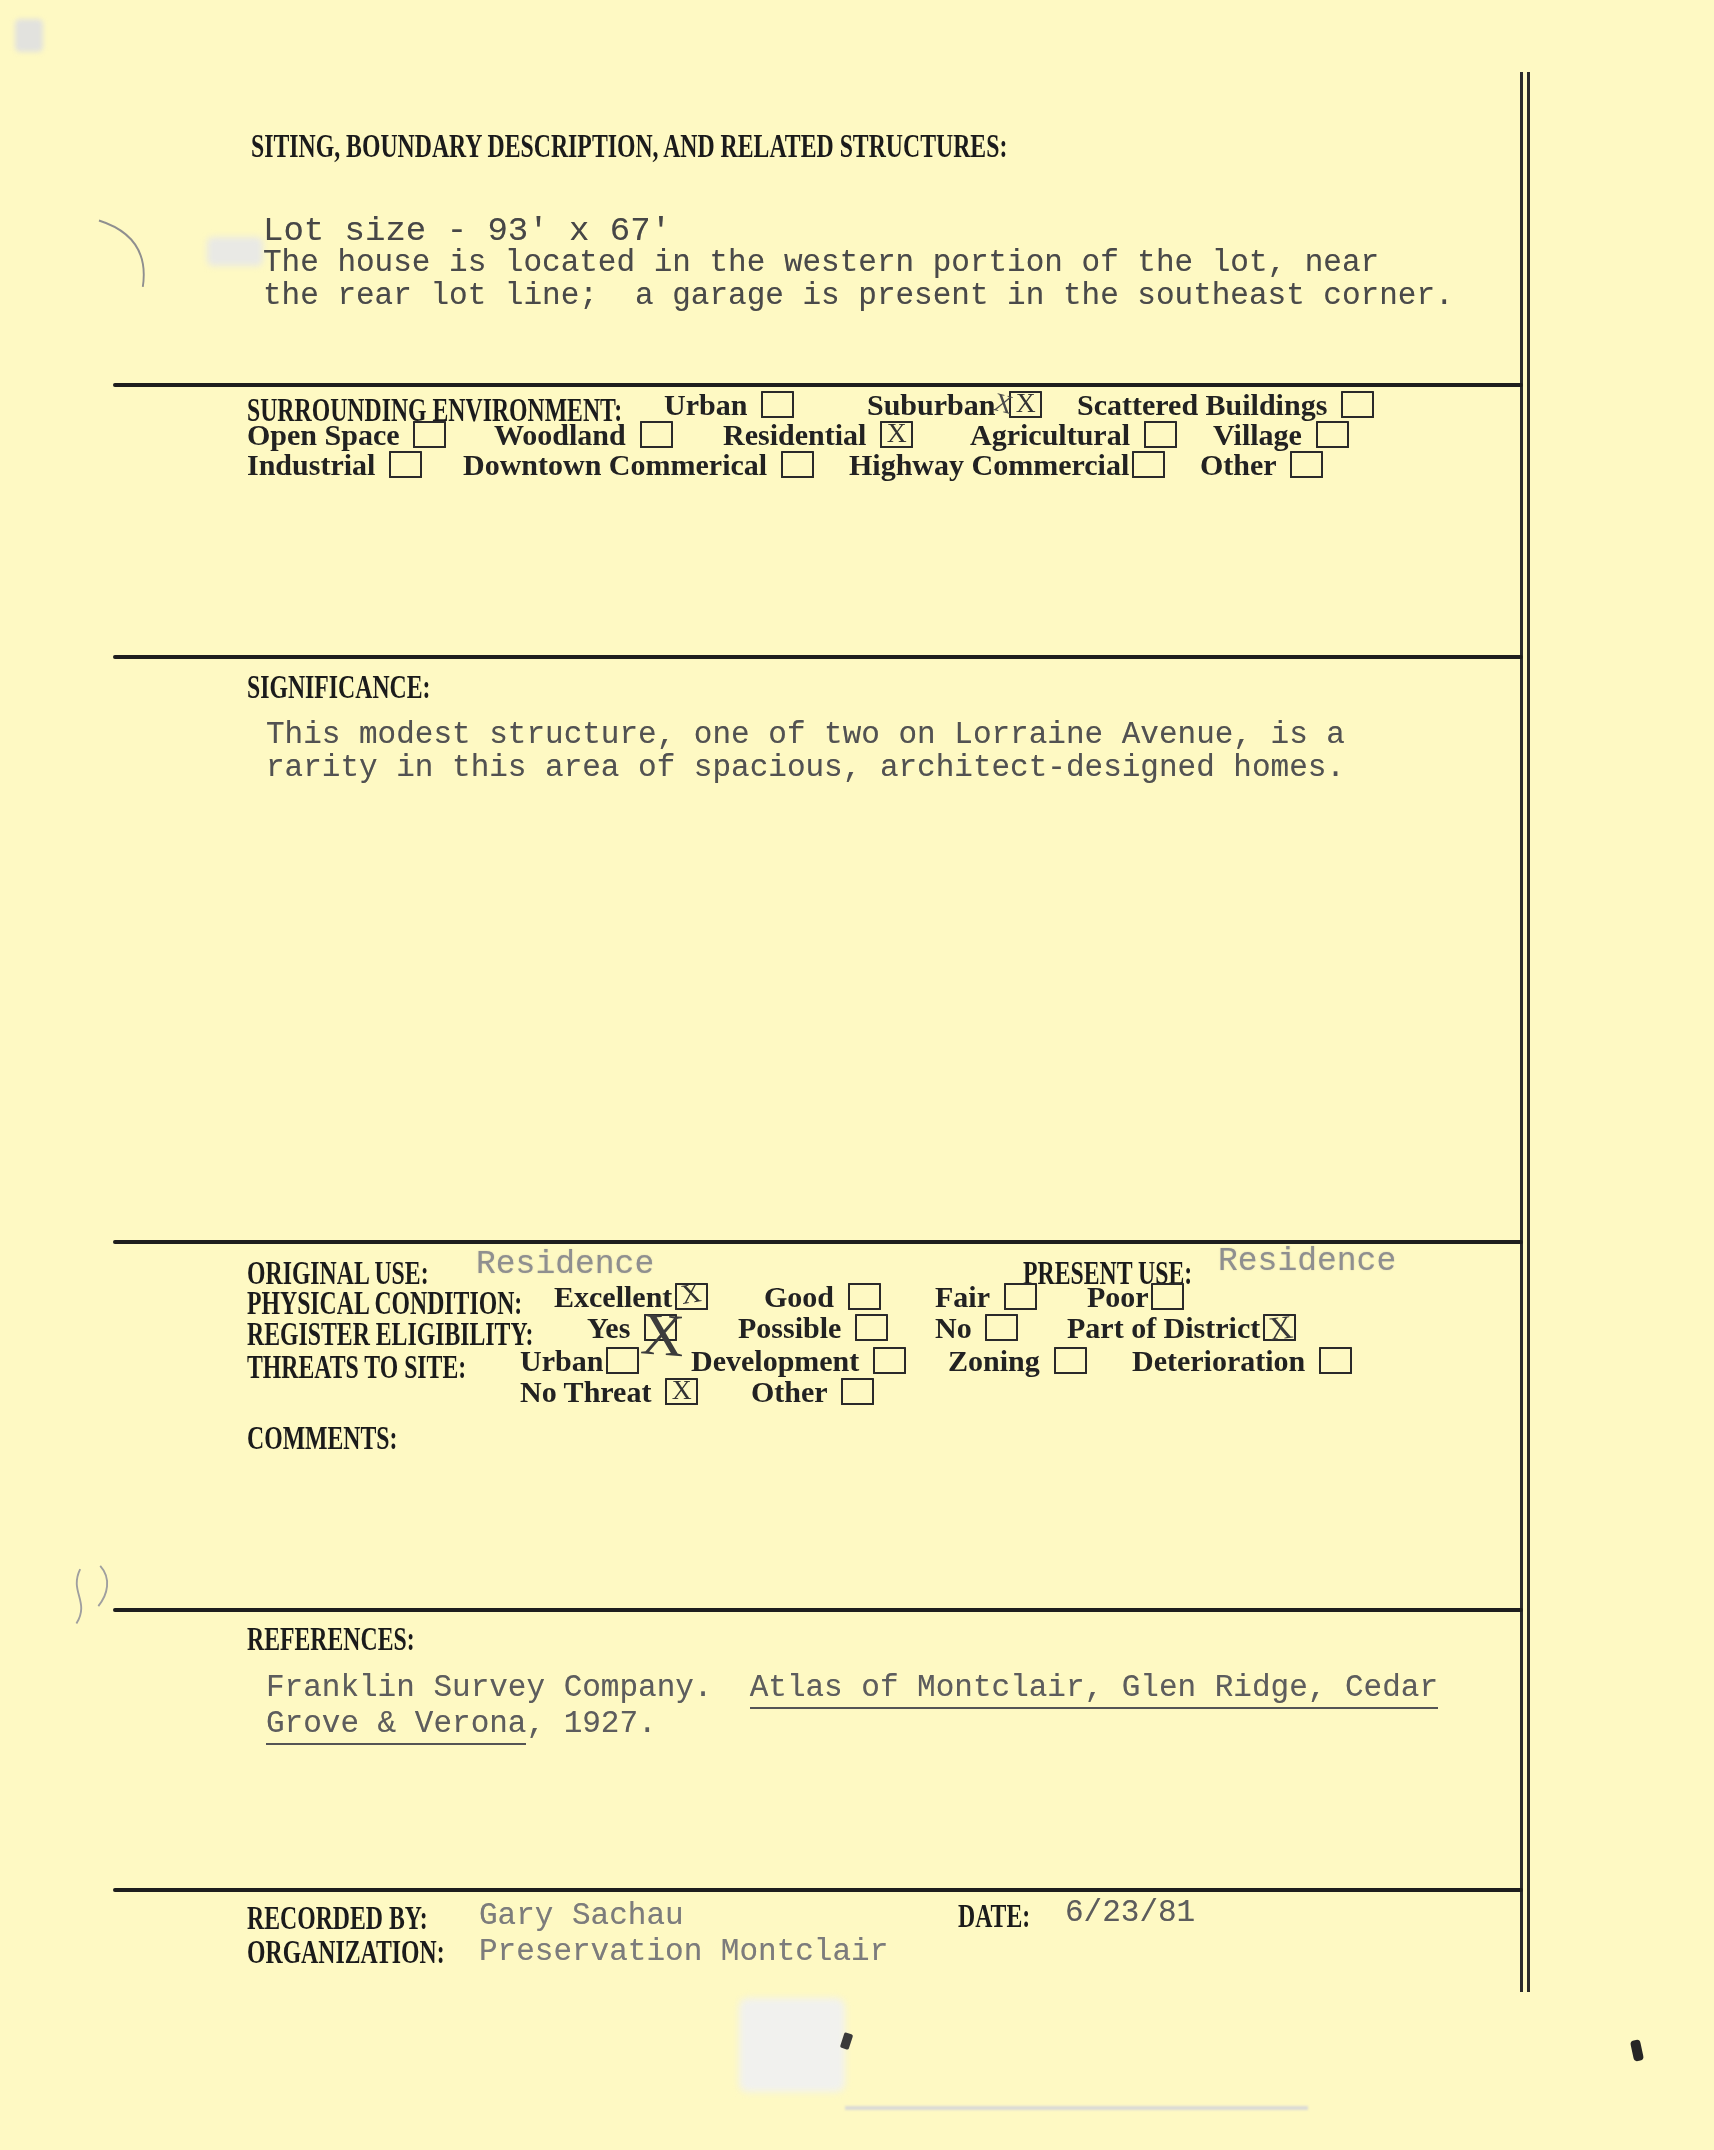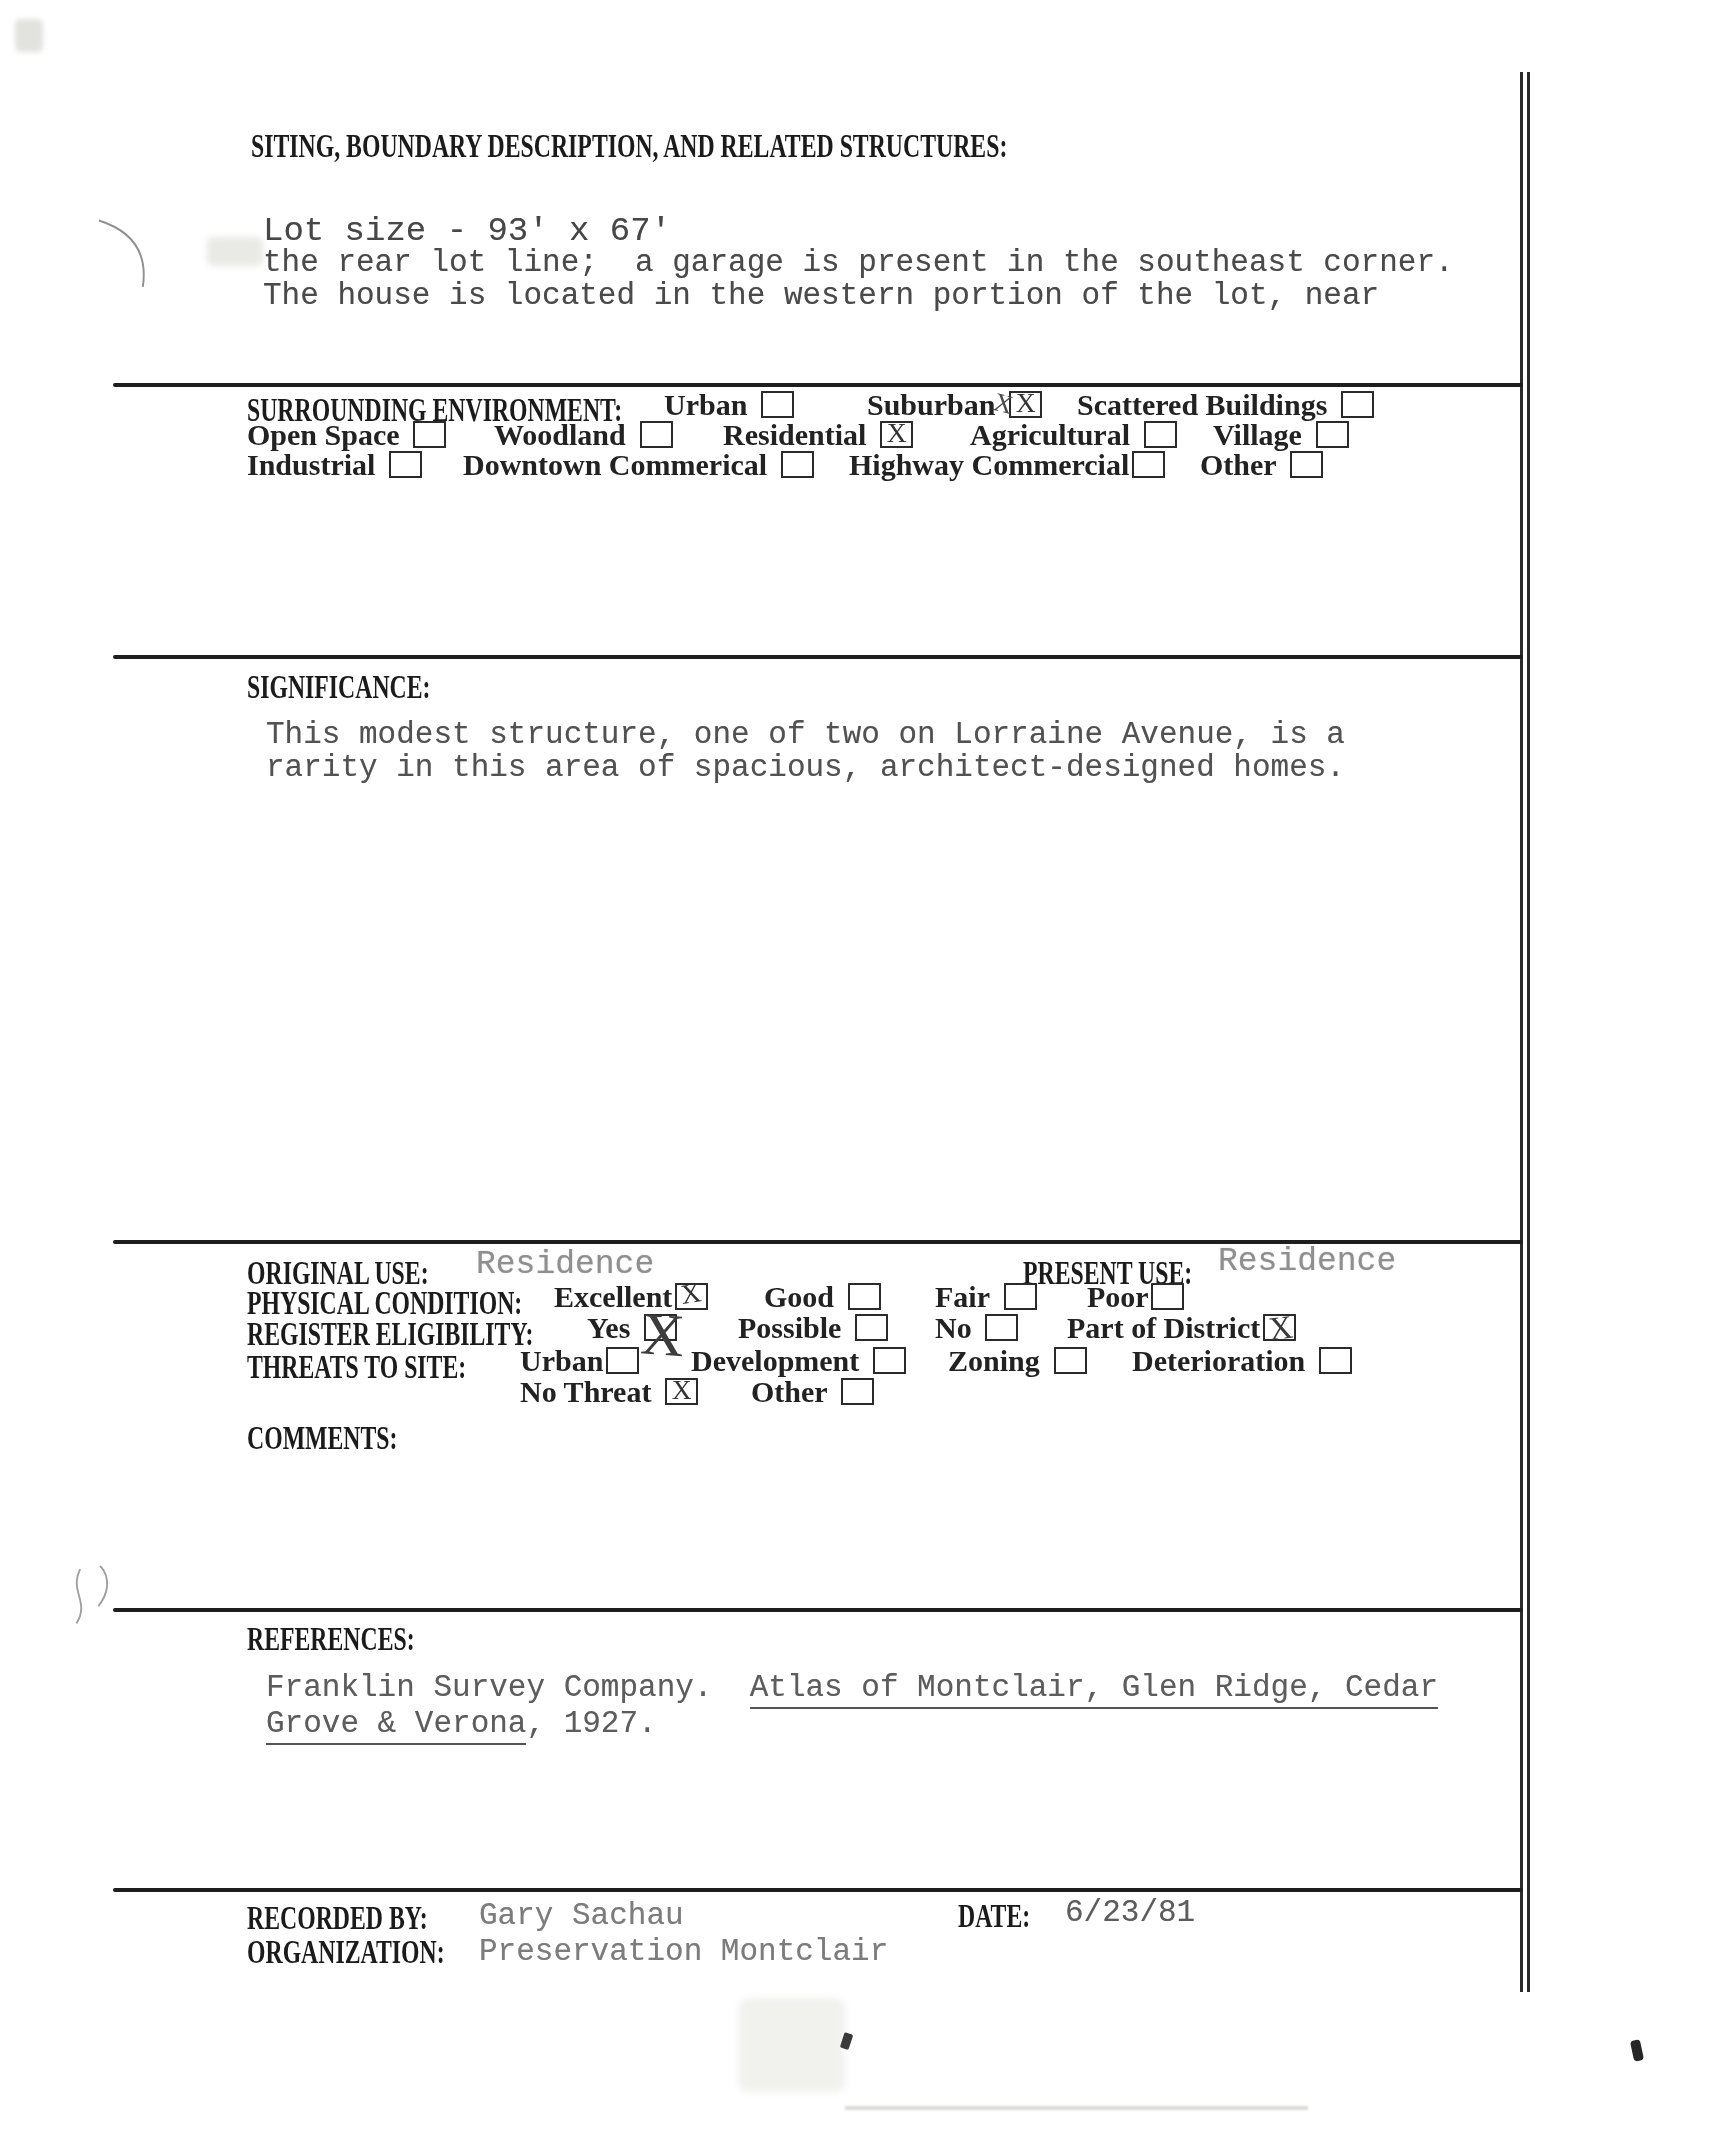--- a/index.html
+++ b/index.html
@@ -1,16 +1,16 @@
 <!DOCTYPE html>
 <html style="font-size:10px"><head>
 <meta charset="utf-8">
 <style>
   html,body{margin:0;padding:0;background:#e8e8e4;}
-  .page{position:relative;width:1715px;height:2151px;background:#ffffff;overflow:hidden;
+  .page{position:relative;width:1715px;height:2151px;background:#fef9c3;overflow:hidden;
         font-family:"Liberation Serif",serif;color:#1c1c1c;}
   
   .slabel{display:inline-block;font-family:"Liberation Serif",serif;font-weight:700;
           font-size:33px;letter-spacing:0px;transform:scaleX(.72);transform-origin:0 50%;
           white-space:nowrap;color:#1b1b1b;}
   .opt{position:absolute;white-space:nowrap;}
   .opt-label{font-family:"Liberation Serif",serif;font-weight:700;font-size:30px;color:#222;}
   .cbox{display:inline-block;position:relative;width:29px;height:22.5px;border:2.5px solid #2a2a2a;
         margin-left:13.8px;vertical-align:-2.5px;border-radius:0.6px;}
   .cbox.tight{margin-left:2.5px;}
@@ -53,22 +53,22 @@
   <div class="smudge" style="left:1632px;top:2040px;width:10px;height:21px;background:#262626;border-radius:3.8px;transform:rotate(-12deg);"></div>
 
   <div class="vline" style="left:1520px;"></div>
   <div class="vline" style="left:1527px;"></div>
 
   <div style="position:absolute;left:251px;top:128px;">
     <span class="slabel">SITING, BOUNDARY DESCRIPTION, AND RELATED STRUCTURES:</span>
   </div>
   <div class="typed t-lot" style="left:263px;top:212px;">Lot size - 93' x 67'</div>
   <div style="position:absolute;left:263px;top:246px;">
+    <div class="typed t-body" style="position:static;">The house is located in the western portion of the lot, near</div>
     <div class="typed t-body" style="position:static;">the rear lot line;  a garage is present in the southeast corner.</div>
-    <div class="typed t-body" style="position:static;">The house is located in the western portion of the lot, near</div>
   </div>
 
   <div class="hline" style="top:383px;"></div>
 
   <div class="crow" style="top:388px;">
     <span class="opt" style="left:247px;top:3.8px;">
       <span class="slabel">SURROUNDING ENVIRONMENT:</span>
     </span>
     <span class="opt" style="left:664px;">
       <span class="opt-label">Urban</span><span class="cbox"><i class="mk"></i></span>

